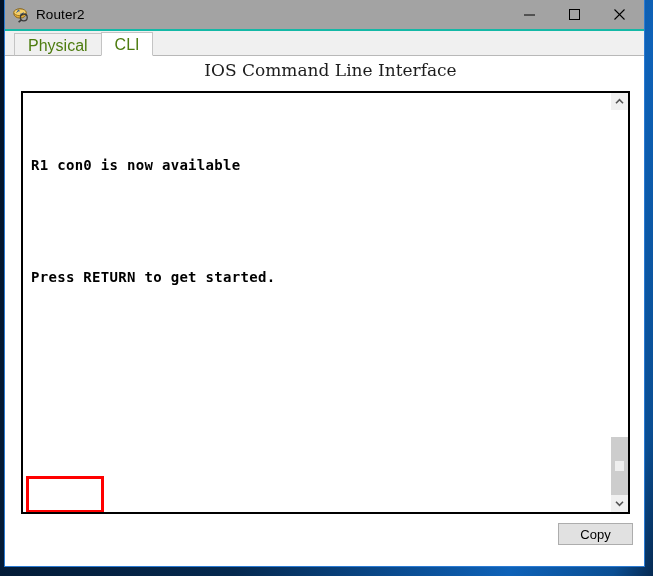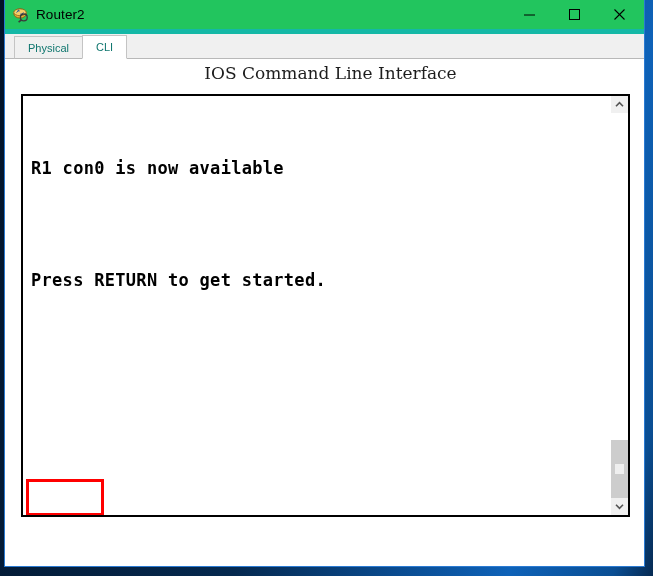--- a/index.html
+++ b/index.html
@@ -34,22 +34,22 @@
     border: 1px solid #2a7ad2;
     border-top: none;
     box-sizing: border-box;
     overflow: hidden;
   }
 
   
   #titlebar {
     position: relative;
     height: 29px;
-    background: #22c55e;
-    border-bottom: 5px solid #14b8a6;
+    background: #a3a3a3;
+    border-bottom: 2px solid #14b8a6;
   }
   #title-left {
     position: absolute;
     left: 7px;
     top: 0;
     height: 29px;
     display: flex;
     align-items: center;
     gap: 7px;
   }
@@ -91,22 +91,22 @@
     left: 9px;
     bottom: -1px;
     display: flex;
     align-items: flex-end;
     height: 24px;
   }
   .tab {
     height: 23px;
     line-height: 23px;
     padding: 0 13px;
-    font-size: 11px;
-    color: #0f766e;
+    font-size: 16px;
+    color: #4d7c0f;
     background: #f0f0f0;
     border: 1px solid #c4c4c4;
     border-bottom: 1px solid #b8b8b8;
     margin-right: -1px;
     box-sizing: border-box;
     white-space: nowrap;
     cursor: default;
   }
   .tab.active {
     background: #ffffff;
@@ -152,21 +152,21 @@
     position: relative;
     overflow: hidden;
     padding: 0;
   }
   #term-lines {
     position: absolute;
     left: 8px;
     top: 0;
     right: 0;
     font-family: "DejaVu Sans Mono", "Liberation Mono", monospace;
-    font-size: 17px;
+    font-size: 14px;
     line-height: 16px;
     color: #000000;
     white-space: pre;
     font-weight: bold;
     letter-spacing: 0.3px;
   }
   .tline { height: 16px; }
 
   
   #annotation-box {
@@ -320,16 +320,17 @@
         </div>
         <div class="sb-arrow" id="sb-down">
           <svg width="9" height="7" viewBox="0 0 9 7">
             <path d="M1 1.8 L4.5 5.4 L8 1.8" fill="none" stroke="#555" stroke-width="1.6"></path>
           </svg>
         </div>
       </div>
     </div>
 
     <div id="button-row">
+      <div class="btn">Copy</div>
     </div>
 
   </div>
 </div>
 
 </body></html>

